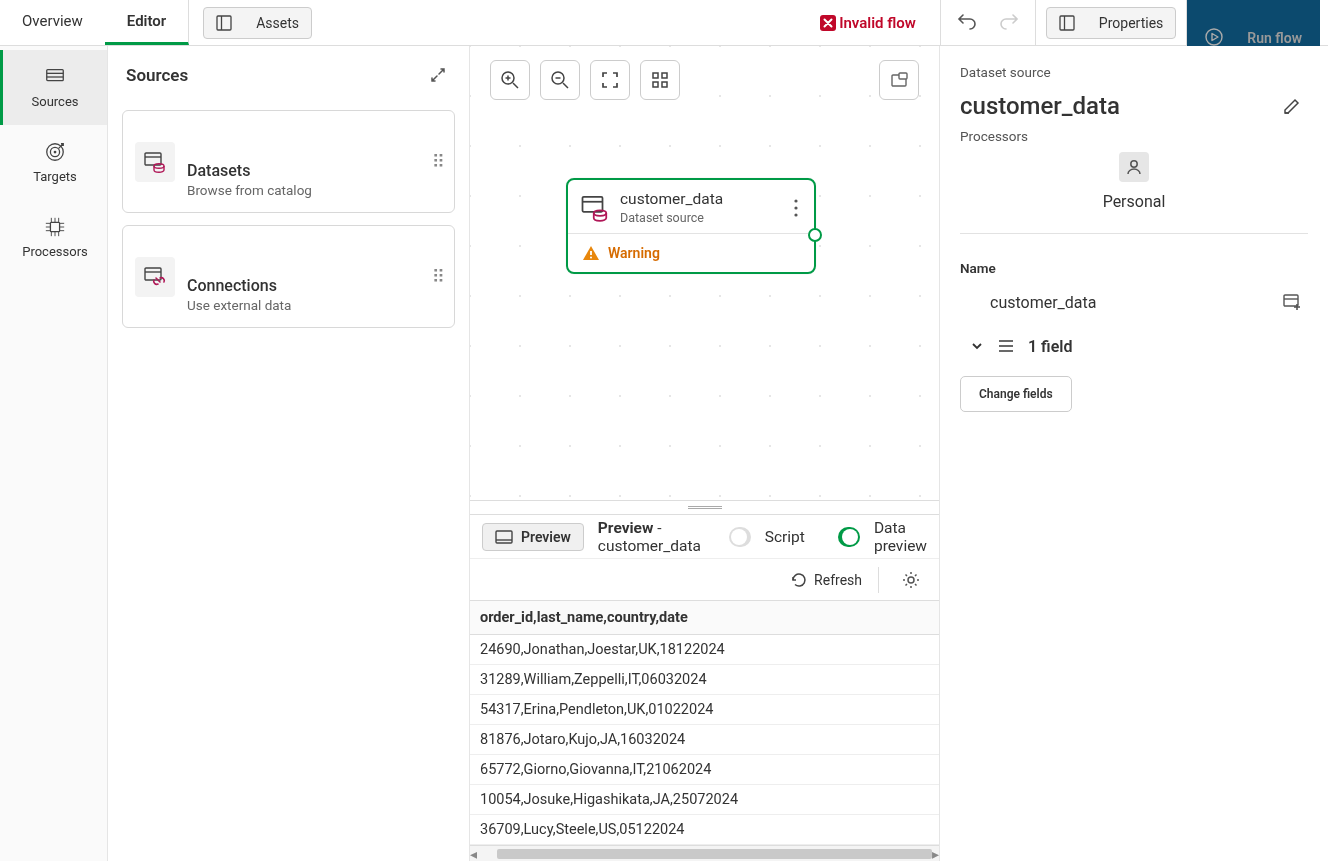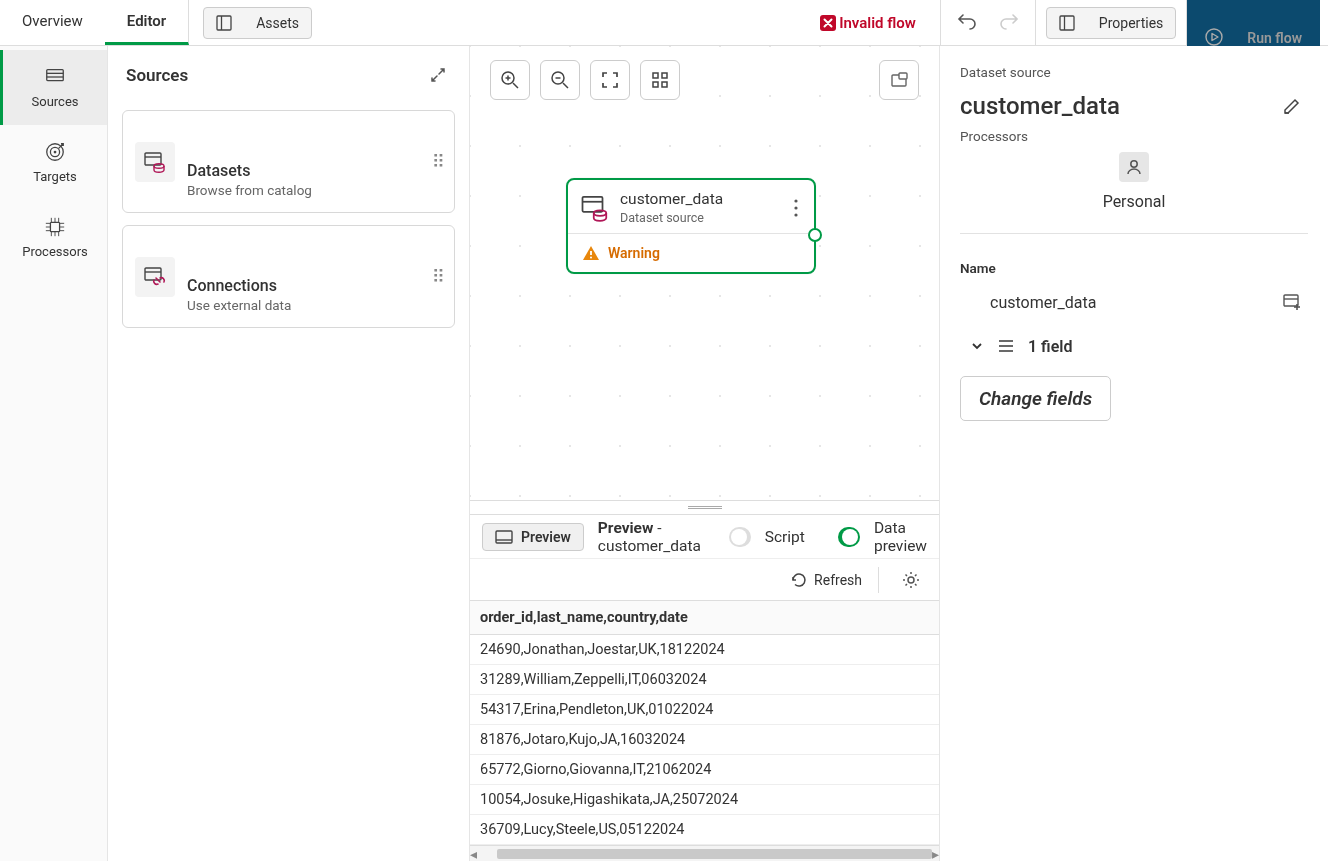--- a/index.html
+++ b/index.html
@@ -160,21 +160,21 @@
   .rp-desc-label{font-size:13.5px; color:#555; margin-top:6px;}
   .rp-sec-label{font-size:13.5px; font-weight:600; margin-top:26px;}
   .rp-space-row{display:flex; align-items:center; gap:10px; margin-top:8px;flex-direction:column;}
   .avatar{width:30px; height:30px; border-radius:4px; background:#e6e6e6; display:flex; align-items:center; justify-content:center;}
   .rp-space{font-size:16px;}
   .hr{height:1px; background:#e2e2e2; margin-top:22px;}
   .name-row{display:flex; align-items:center; justify-content:space-between; margin-top:10px;}
   .name-val{font-size:16px; margin-left:30px;}
   .fields-row{display:flex; align-items:center; gap:12px; margin-top:18px; margin-left:10px; font-size:16px; font-weight:600;}
   .chev{cursor:pointer;}
-  .change-btn{margin-top:20px; display:inline-flex; border:1px solid #ccc; border-radius:5px; padding:10px 18px; font-size:19px; font-weight:600; cursor:pointer;font-style:italic;}
+  .change-btn{margin-top:20px; display:inline-flex; border:1px solid #ccc; border-radius:5px; padding:10px 18px; font-size:12px; font-weight:600; cursor:pointer;}
 
   svg{display:block;}
 </style>
 </head>
 <body>
 
 <div class="topbar">
   <div class="topbar-tabs">
     <div class="top-tab">Overview</div>
     <div class="top-tab active">Editor</div>

